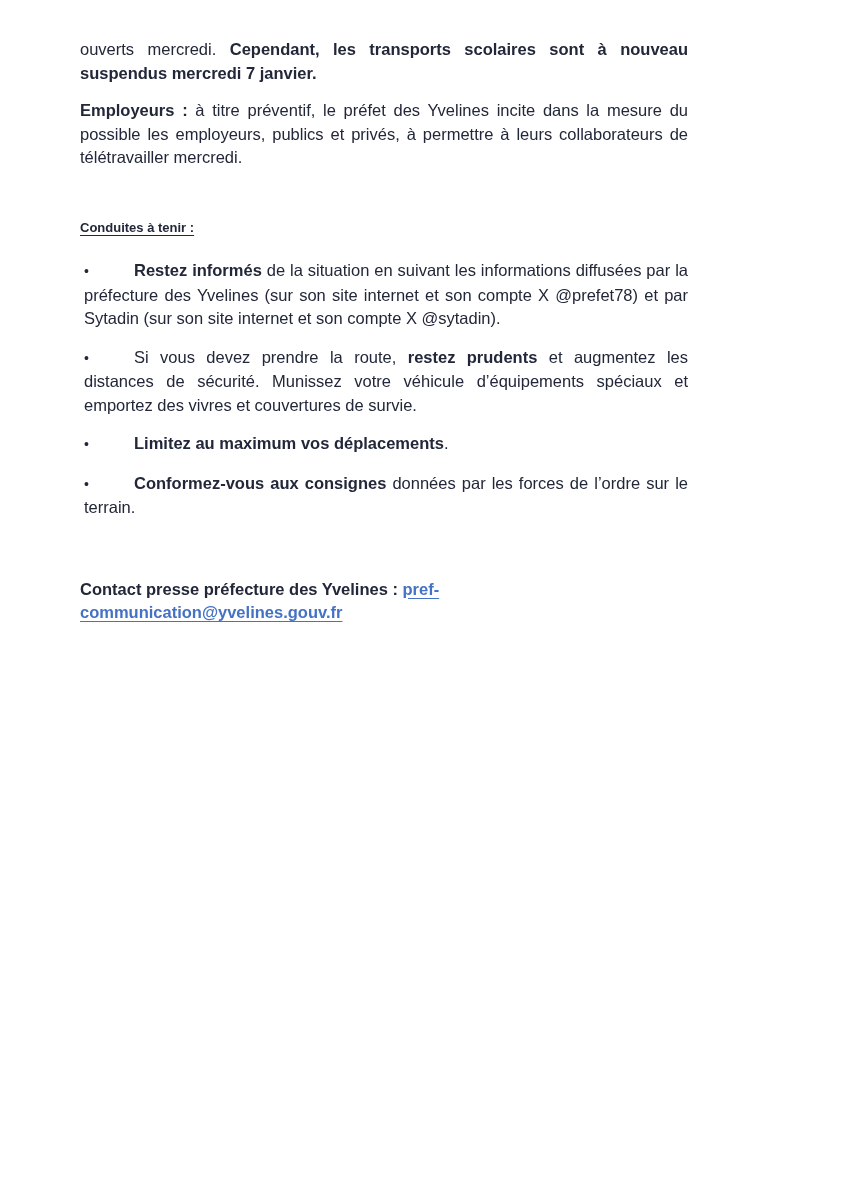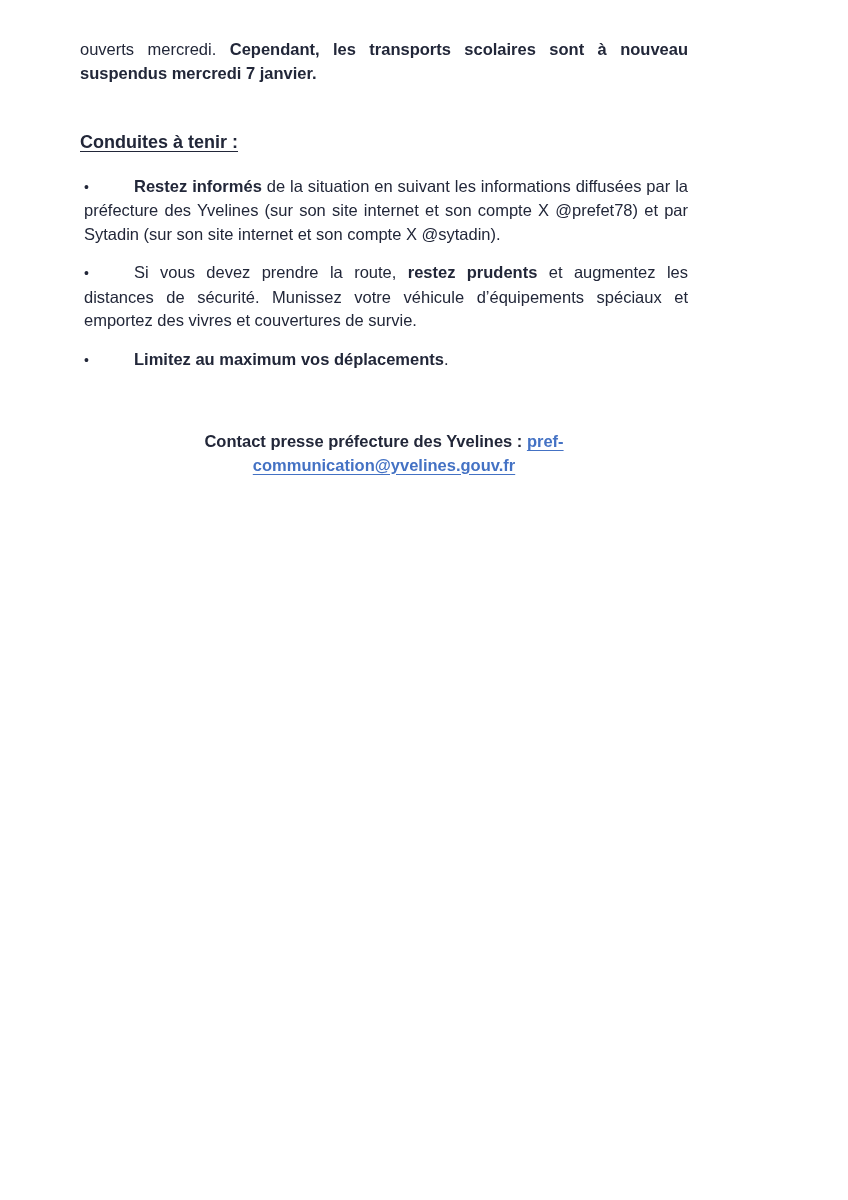--- a/index.html
+++ b/index.html
@@ -22,60 +22,62 @@
   }
   .para {
     margin: 0 0 14px 0;
     text-align: justify;
   }
   .para strong, .heading, .contact strong {
     font-weight: 700;
   }
   .heading {
     margin: 46px 0 20px 0;
-    font-size: 18px;
+    font-size: 13px;
     line-height: 23.5px;
     font-weight: 700;
     text-decoration: underline;
     text-underline-offset: 3px;
   }
   .bullet-para {
     margin: 0 0 15px 4px;
   }
   .bullet {
     display: inline-block;
     width: 50px;
     font-size: 14px;
     vertical-align: baseline;
   }
   .contact {
     margin: 58px 0 0 0;
-    text-align: center;
+    text-align: left;
     font-weight: 700;
   }
   .email-link {
     color: #4472c4;
     font-weight: 700;
     text-decoration: underline;
     text-underline-offset: 3px;
     cursor: pointer;
   }
 </style>
 </head>
 <body>
 
 <div class="page">
 
   <p class="para"><span>ouverts mercredi. </span><strong>Cependant, les transports scolaires sont à nouveau suspendus mercredi 7 janvier.</strong></p>
 
+  <p class="para"><strong>Employeurs :</strong><span> à titre préventif, le préfet des Yvelines incite dans la mesure du possible les employeurs, publics et privés, à permettre à leurs collaborateurs de télétravailler mercredi.</span></p>
 
   <h2 class="heading">Conduites à tenir :</h2>
 
   <p class="para bullet-para"><span class="bullet">•</span><strong>Restez informés</strong><span> de la situation en suivant les informations diffusées par la préfecture des Yvelines (sur son site internet et son compte X @prefet78) et par Sytadin (sur son site internet et son compte X @sytadin).</span></p>
 
   <p class="para bullet-para"><span class="bullet">•</span><span>Si vous devez prendre la route, </span><strong>restez prudents</strong><span> et augmentez les distances de sécurité. Munissez votre véhicule d’équipements spéciaux et emportez des vivres et couvertures de survie.</span></p>
 
   <p class="para bullet-para"><span class="bullet">•</span><strong>Limitez au maximum vos déplacements</strong><span>.</span></p>
 
+  <p class="para bullet-para"><span class="bullet">•</span><strong>Conformez-vous aux consignes</strong><span> données par les forces de l’ordre sur le terrain.</span></p>
 
   <p class="contact"><strong>Contact presse préfecture des Yvelines : </strong><a class="email-link" href="#">pref-communication@yvelines.gouv.fr</a></p>
 
 </div>
 
 </body></html>

